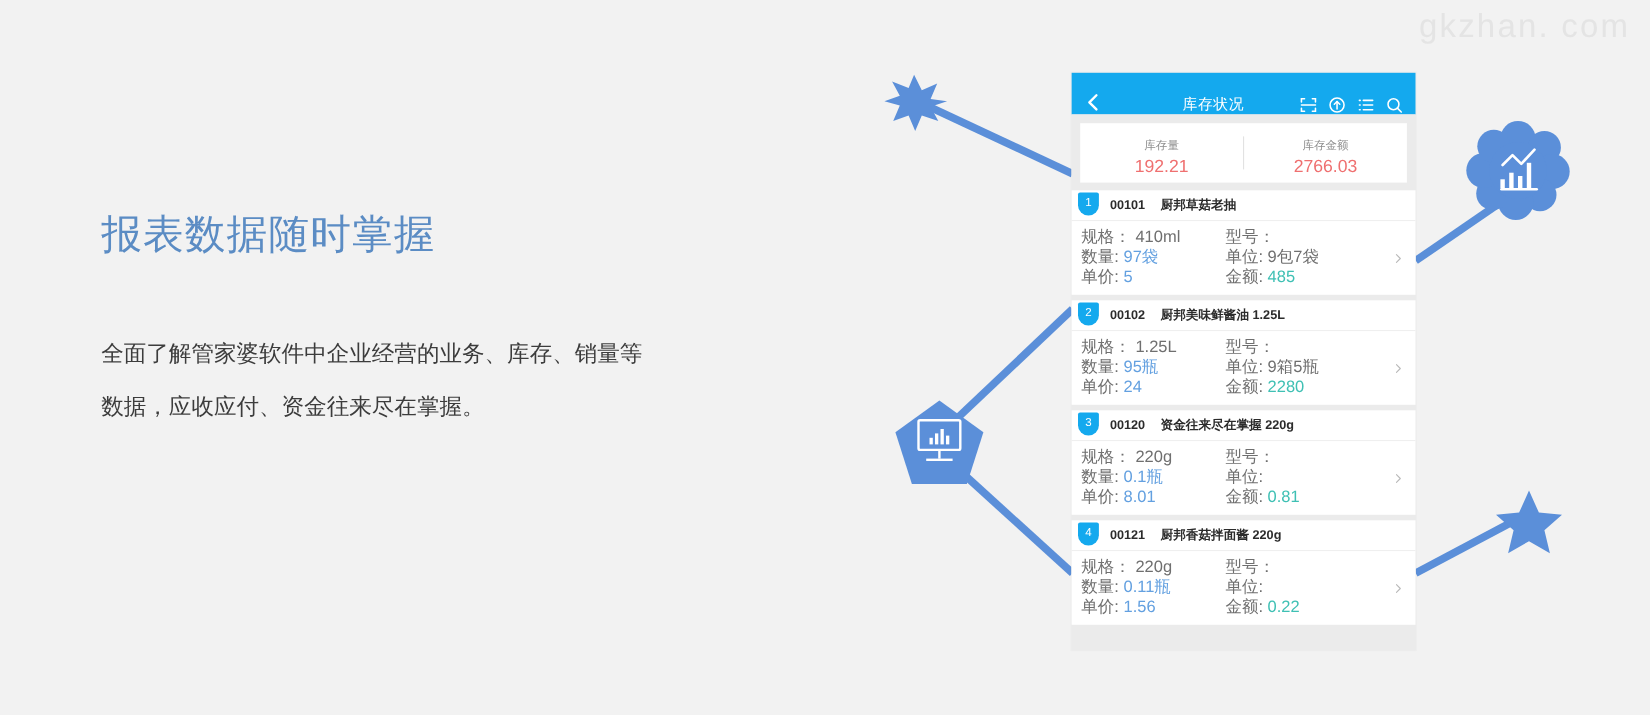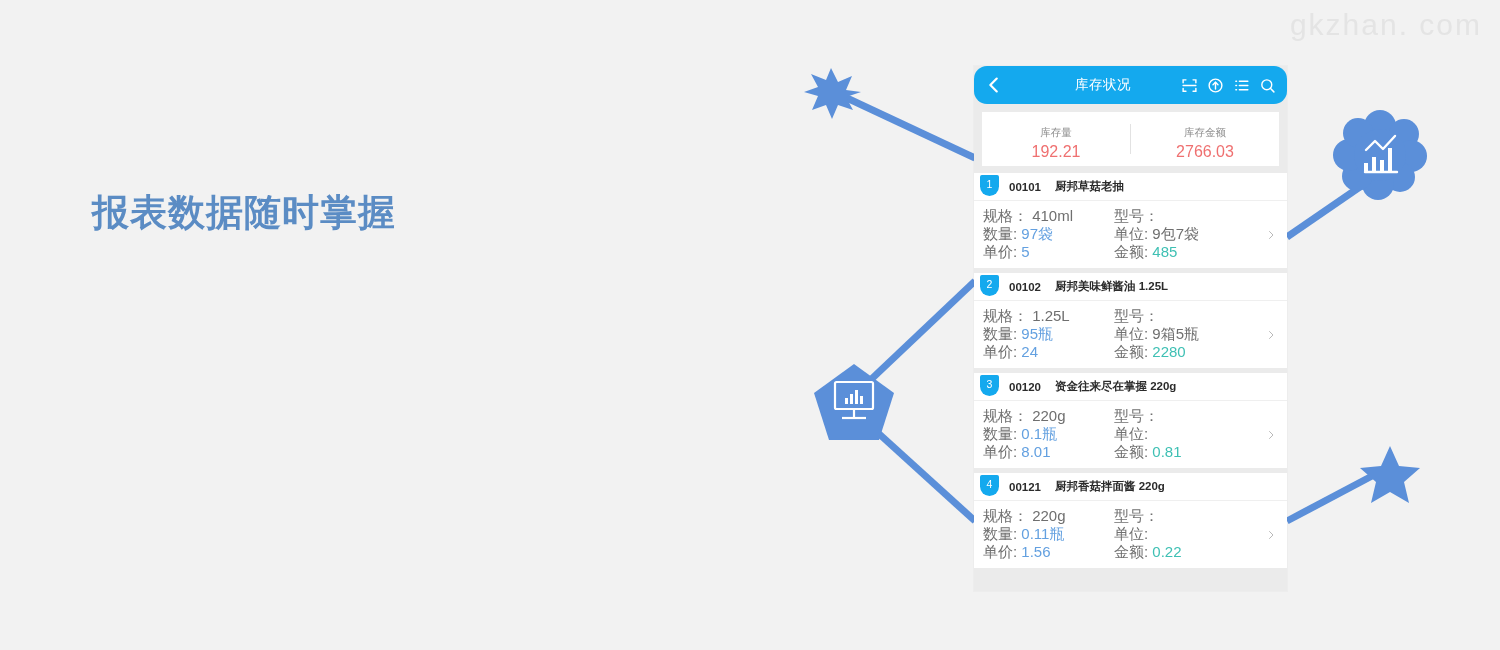--- a/index.html
+++ b/index.html
@@ -36,21 +36,21 @@
 
   
   .copy {
     position: absolute;
     left: 92px;
     top: 190px;
     width: 520px;
   }
   .copy-title {
     font-size: 37px;
-    font-weight: bold;
+    font-weight: normal;
     color: #5b8cc4;
     letter-spacing: 1px;
     line-height: 1.25;
     margin: 0 0 62px 0;
     white-space: nowrap;
   }
   .copy-body {
     font-size: 20.5px;
     color: #3c3c3c;
     line-height: 48px;
@@ -79,25 +79,24 @@
     box-shadow: 0 0 0 1px rgba(0,0,0,0.02);
     overflow: hidden;
     font-family: "Liberation Sans", "DejaVu Sans", sans-serif;
   }
 
   
   .navbar {
     height: 38px;
     background: #14a9ee;
     display: flex;
-    align-items: center;
+    align-items: flex-end;
     padding: 0 9px;
     box-sizing: border-box;
     color: #ffffff;
-    border-radius: 13px;
   }
   .nav-back {
     width: 22px;
     height: 22px;
     display: flex;
     align-items: center;
     justify-content: center;
     flex: 0 0 auto;
   }
   .nav-title {
@@ -237,20 +236,21 @@
 </style>
 </head>
 <body>
 
 <div id="stage">
 
   <div class="watermark">gkzhan. com</div>
 
   <div class="copy">
     <h1 class="copy-title">报表数据随时掌握</h1>
+    <p class="copy-body">全面了解管家婆软件中企业经营的业务、库存、销量等数据，应收应付、资金往来尽在掌握。</p>
   </div>
 
   <svg class="deco-svg" viewBox="0 0 1500 650">
 
     <line x1="834" y1="92" x2="975" y2="158" stroke="#5b8fd9" stroke-width="7" stroke-linecap="butt"></line>
 
     <line x1="862" y1="388" x2="975" y2="281" stroke="#5b8fd9" stroke-width="7"></line>
 
     <line x1="866" y1="422" x2="975" y2="521" stroke="#5b8fd9" stroke-width="7"></line>
 

